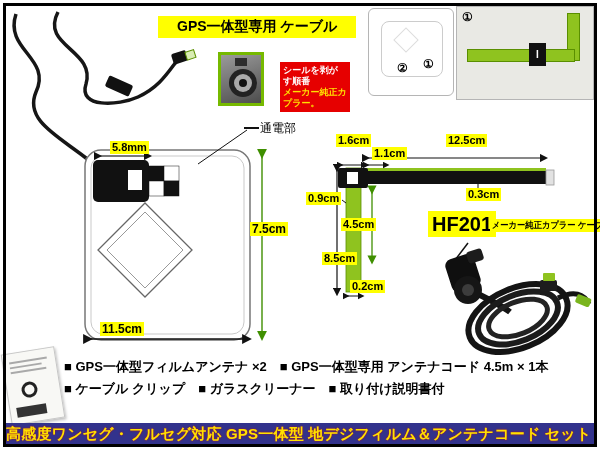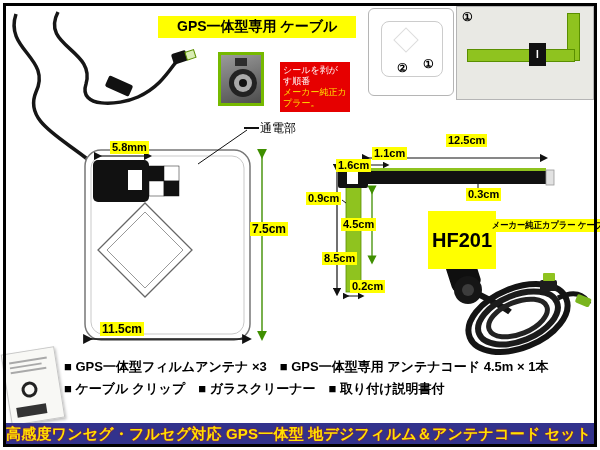--- a/index.html
+++ b/index.html
@@ -3,40 +3,40 @@
 <meta charset="utf-8">
 <style>
   *{margin:0;padding:0;box-sizing:border-box}
   html,body{width:600px;height:450px}
   body{position:relative;background:#fff;font-family:"Liberation Sans",sans-serif;overflow:hidden;color:#000}
   .frame{position:absolute;left:3px;top:3px;right:3px;bottom:3px;border:3px solid #000;z-index:9;pointer-events:none}
   svg.art{position:absolute;left:0;top:0;z-index:1}
   .dim{position:absolute;background:#ffff00;color:#000;font-weight:bold;font-size:11px;line-height:13px;padding:0 2px;white-space:nowrap;z-index:4}
   .dim.big{font-size:12px;line-height:14px}
   .toplabel{position:absolute;left:158px;top:16px;background:#ffff00;font-size:14px;font-weight:bold;padding:2px 19px;z-index:4;white-space:nowrap}
-  .notice{position:absolute;left:280px;top:62px;width:70px;background:#e60000;color:#fff;font-size:9px;font-weight:normal;line-height:11px;padding:3px 3px;z-index:4}
+  .notice{position:absolute;left:280px;top:62px;width:70px;background:#e60000;color:#fff;font-size:9px;font-weight:bold;line-height:11px;padding:3px 3px;z-index:4}
   .notice .l2{color:#ffe100;display:block}
   .notice .l1{display:block}
   .conn-photo{position:absolute;left:218px;top:52px;width:46px;height:54px;border:3px solid #76b900;background:linear-gradient(160deg,#9a9a9a,#4d4d4d);z-index:4}
   .conn-photo .ring{position:absolute;left:8px;top:14px;width:28px;height:28px;border-radius:50%;background:#222}
   .conn-photo .ring2{position:absolute;left:13px;top:19px;width:18px;height:18px;border-radius:50%;background:#a9a9a9}
   .conn-photo .ring3{position:absolute;left:18px;top:24px;width:8px;height:8px;border-radius:50%;background:#111}
   .conn-photo .tab{position:absolute;left:14px;top:3px;width:12px;height:8px;background:#2d2d2d}
   .box1{position:absolute;left:368px;top:8px;width:86px;height:88px;background:#fff;border:1px solid #b5b5b5;border-radius:6px;z-index:4}
   .box1 .outline{position:absolute;left:12px;top:12px;width:62px;height:56px;border:1px solid #ccc;border-radius:8px}
   .box1 .mini-diamond{position:absolute;left:28px;top:22px;width:18px;height:18px;border:1px solid #ddd;transform:rotate(45deg)}
   .box1 .n{position:absolute;font-size:12px;font-weight:bold}
   .box2{position:absolute;left:456px;top:6px;width:138px;height:94px;background:#e9e9e4;border:1px solid #b5b5b5;z-index:4}
   .box2 .n{position:absolute;left:5px;top:3px;font-size:12px;font-weight:bold}
   .box2 .hstrip{position:absolute;left:10px;top:42px;width:108px;height:13px;background:#8fc31f;border:1px solid #5a8f00}
   .box2 .vstrip{position:absolute;left:110px;top:6px;width:13px;height:48px;background:#8fc31f;border:1px solid #5a8f00}
   .box2 .tab{position:absolute;left:72px;top:36px;width:17px;height:23px;background:#111;color:#fff;font-size:10px;font-weight:bold;text-align:center;line-height:23px}
   .cond{position:absolute;left:260px;top:120px;font-size:12px;font-weight:normal;z-index:4;white-space:nowrap}
   .cond-dash{position:absolute;left:244px;top:127px;width:15px;height:0;border-top:2px solid #111;z-index:4}
-  .hf-title{position:absolute;left:428px;top:211px;background:#ffff00;font-size:20px;font-weight:bold;line-height:24px;padding:17px 4px;z-index:4}
+  .hf-title{position:absolute;left:428px;top:211px;background:#ffff00;font-size:20px;font-weight:bold;line-height:24px;padding:1px 4px;z-index:4}
   .hf-sub{position:absolute;left:490px;top:219px;background:#ffff00;font-size:9px;font-weight:bold;line-height:13px;padding:0 2px;white-space:nowrap;transform:scaleX(.92);transform-origin:left center;z-index:4}
   .list{position:absolute;left:64px;top:356px;width:528px;z-index:4;font-size:13px;font-weight:bold;line-height:22px;white-space:nowrap}
   .footer{position:absolute;left:6px;right:6px;bottom:6px;height:21px;background:#32328c;z-index:8;}
   .footer span{color:#ffe100;font-size:15px;font-weight:bold;line-height:21px;letter-spacing:.2px;text-shadow:0 0 2px rgba(210,0,0,.9);white-space:nowrap}
   .card{position:absolute;left:6px;top:350px;width:54px;height:72px;background:#f8f8f5;border:1px solid #c6c6c6;box-shadow:1px 2px 3px rgba(0,0,0,.25);transform:rotate(-9deg);z-index:3}
   .card .t{position:absolute;left:6px;height:2px;background:#a9a9a9}
   .card .c{position:absolute;left:14px;top:30px;width:16px;height:16px;border:3px solid #222;border-radius:50%}
   .card .blk{position:absolute;left:6px;top:54px;width:30px;height:10px;background:#333}
 </style>
 </head>
@@ -153,40 +153,40 @@
   <div class="tab">I</div>
 </div>
 
 <div class="cond-dash"></div>
 <div class="cond">通電部</div>
 
 <div class="dim" style="left:110px;top:141px">5.8mm</div>
 <div class="dim big" style="left:250px;top:222px">7.5cm</div>
 <div class="dim big" style="left:100px;top:322px">11.5cm</div>
 
-<div class="dim" style="left:336px;top:159px">1.6cm</div>
+<div class="dim" style="left:336px;top:134px">1.6cm</div>
 <div class="dim" style="left:372px;top:147px">1.1cm</div>
 <div class="dim" style="left:446px;top:134px">12.5cm</div>
 <div class="dim" style="left:466px;top:188px">0.3cm</div>
 <div class="dim" style="left:306px;top:192px">0.9cm</div>
 <div class="dim" style="left:341px;top:218px">4.5cm</div>
 <div class="dim" style="left:322px;top:252px">8.5cm</div>
 <div class="dim" style="left:350px;top:280px">0.2cm</div>
 
 <div class="hf-title">HF201</div>
 <div class="hf-sub">メーカー純正カプラー ケーブル</div>
 
 <div class="card">
   <div class="t" style="top:8px;width:38px"></div>
   <div class="t" style="top:13px;width:32px"></div>
   <div class="t" style="top:18px;width:36px"></div>
   <div class="c"></div>
   <div class="blk"></div>
 </div>
 
 <div class="list">
-  <div>■ GPS一体型フィルムアンテナ ×3　■ GPS一体型専用 アンテナコード 4.5m × 1本</div>
+  <div>■ GPS一体型フィルムアンテナ ×2　■ GPS一体型専用 アンテナコード 4.5m × 1本</div>
   <div>■ ケーブル クリップ　■ ガラスクリーナー　■ 取り付け説明書付</div>
 </div>
 
 <div class="footer">
   <span>高感度ワンセグ・フルセグ対応 GPS一体型 地デジフィルム＆アンテナコード セット</span>
 </div>
 
 </body></html>

